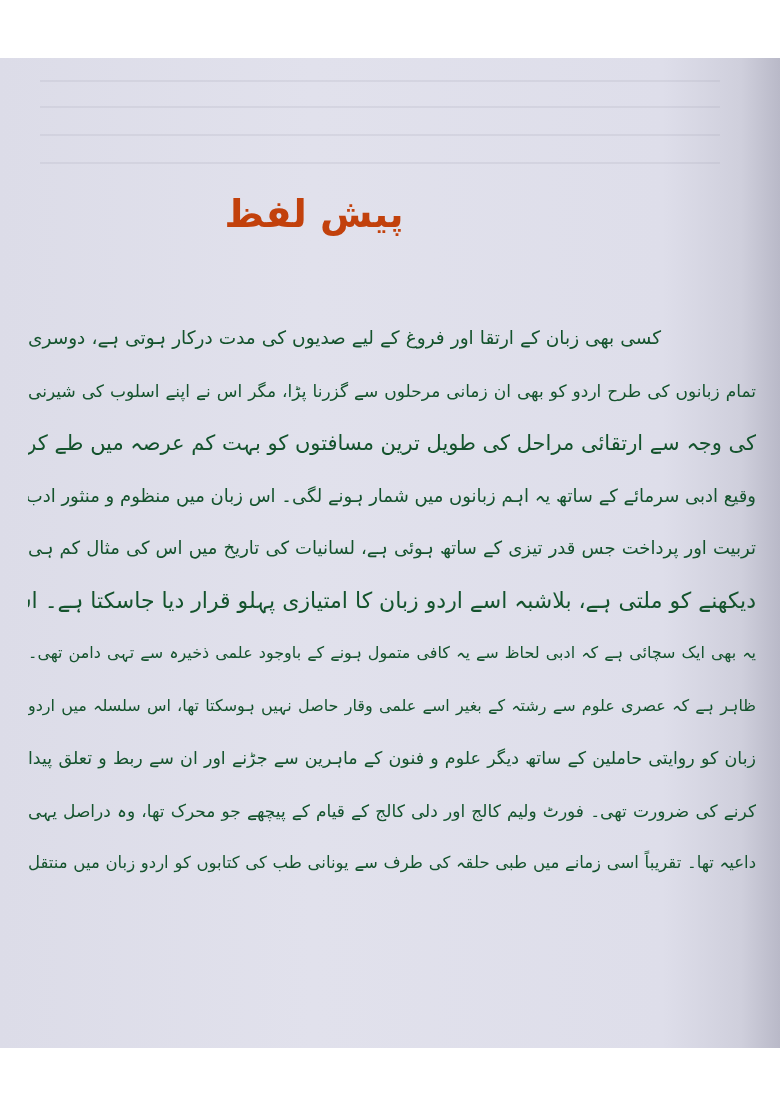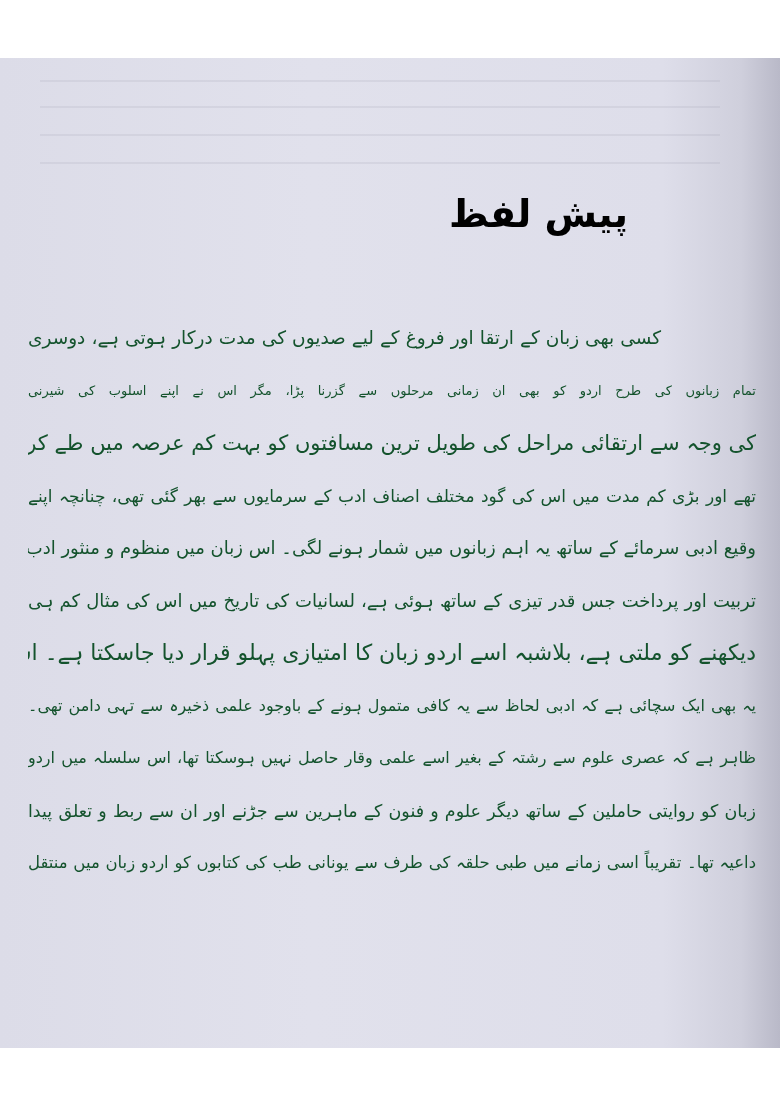--- a/index.html
+++ b/index.html
@@ -26,26 +26,26 @@
       left: 40px;
       right: 60px;
       height: 2px;
       background: rgba(160,160,180,0.18);
     }
     .heading {
       position: absolute;
       top: 195px;
       left: 0;
       width: 628px;
-      text-align: right;
+      text-align: center;
       direction: rtl;
       font-family: "DejaVu Sans", sans-serif;
       font-weight: bold;
       font-size: 38px;
-      color: #000000;
+      color: #c2410c;
       line-height: 1;
     }
     .body-text {
       position: absolute;
       top: 312px;
       left: 28px;
       width: 728px;
       direction: rtl;
       font-family: "DejaVu Sans", sans-serif;
       font-size: 24px;
@@ -73,23 +73,23 @@
   <div class="bleed" style="top:22px"></div>
   <div class="bleed" style="top:48px"></div>
   <div class="bleed" style="top:76px"></div>
   <div class="bleed" style="top:104px"></div>
 </div>
 
 <div class="heading">پیش لفظ</div>
 
 <div class="body-text">
   <div class="line first" style="font-size: 18.5px;">کسی بھی زبان کے ارتقا اور فروغ کے لیے صدیوں کی مدت درکار ہوتی ہے، دوسری</div>
-  <div class="line" style="font-size: 13px;">تمام زبانوں کی طرح اردو کو بھی ان زمانی مرحلوں سے گزرنا پڑا، مگر اس نے اپنے اسلوب کی شیرنی</div>
+  <div class="line" style="font-size: 17px;">تمام زبانوں کی طرح اردو کو بھی ان زمانی مرحلوں سے گزرنا پڑا، مگر اس نے اپنے اسلوب کی شیرنی</div>
   <div class="line" style="font-size: 21px;">کی وجہ سے ارتقائی مراحل کی طویل ترین مسافتوں کو بہت کم عرصہ میں طے کرلیا تھا، اس نے اتنی</div>
-  <div class="line" style="font-size: 17px;">تھے اور بڑی کم مدت میں اس کی گود مختلف اصناف ادب کے سرمایوں سے بھر گئی تھی، چنانچہ اپنے</div>
   <div class="line" style="font-size: 18px;">وقیع ادبی سرمائے کے ساتھ یہ اہم زبانوں میں شمار ہونے لگی۔ اس زبان میں منظوم و منثور ادب کی</div>
   <div class="line" style="font-size: 18px;">تربیت اور پرداخت جس قدر تیزی کے ساتھ ہوئی ہے، لسانیات کی تاریخ میں اس کی مثال کم ہی</div>
   <div class="line" style="font-size: 22px;">دیکھنے کو ملتی ہے، بلاشبہ اسے اردو زبان کا امتیازی پہلو قرار دیا جاسکتا ہے۔ اس حقیقت کے باوصف</div>
   <div class="line" style="font-size: 16px;">یہ بھی ایک سچائی ہے کہ ادبی لحاظ سے یہ کافی متمول ہونے کے باوجود علمی ذخیرہ سے تہی دامن تھی۔</div>
   <div class="line" style="font-size: 16px;">ظاہر ہے کہ عصری علوم سے رشتہ کے بغیر اسے علمی وقار حاصل نہیں ہوسکتا تھا، اس سلسلہ میں اردو</div>
   <div class="line" style="font-size: 17.5px;">زبان کو روایتی حاملین کے ساتھ دیگر علوم و فنون کے ماہرین سے جڑنے اور ان سے ربط و تعلق پیدا</div>
+  <div class="line" style="font-size: 17px;">کرنے کی ضرورت تھی۔ فورٹ ولیم کالج اور دلی کالج کے قیام کے پیچھے جو محرک تھا، وہ دراصل یہی</div>
   <div class="line last" style="font-size: 16.5px;">داعیہ تھا۔ تقریباً اسی زمانے میں طبی حلقہ کی طرف سے یونانی طب کی کتابوں کو اردو زبان میں منتقل</div>
 </div>
 
 </body></html>

